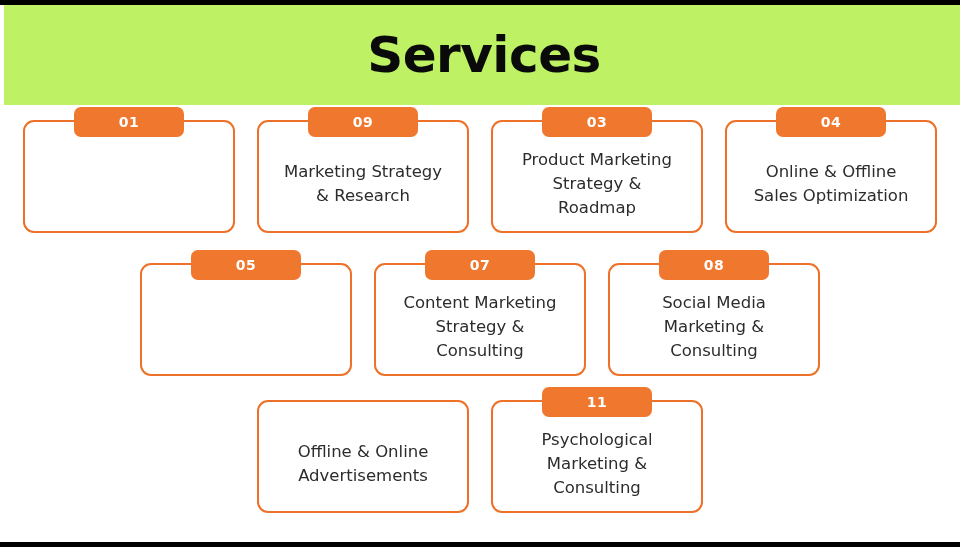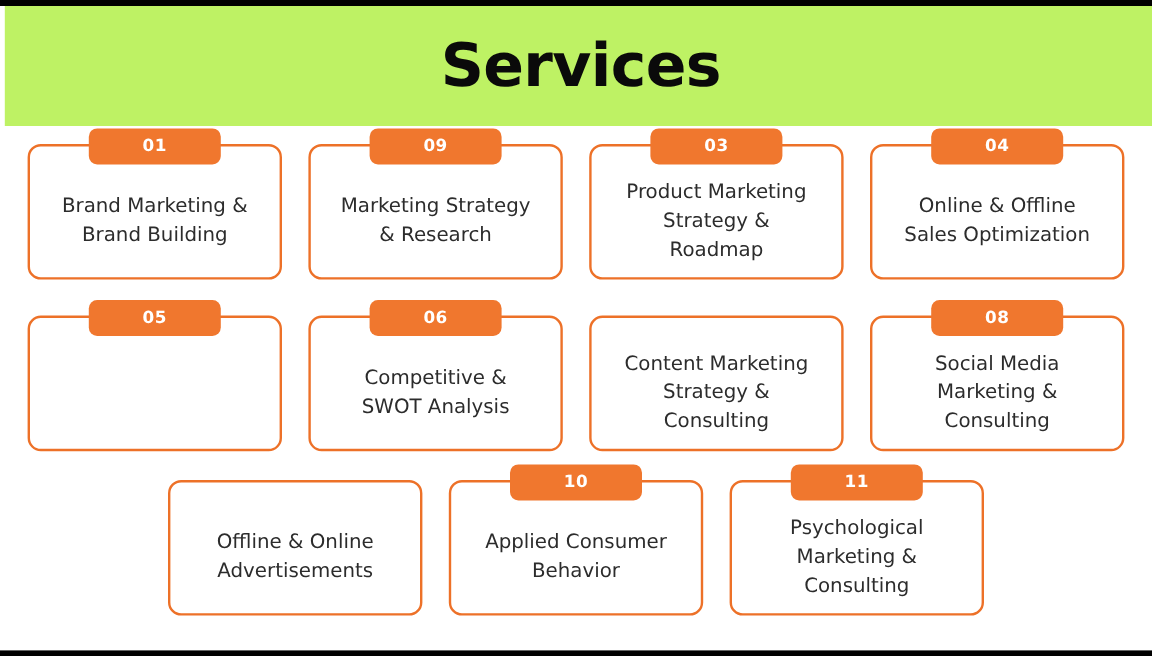--- a/index.html
+++ b/index.html
@@ -134,22 +134,20 @@
 
   <div class="header-band">
     <h1 class="header-title">Services</h1>
   </div>
 
   <div class="cards-area">
 
     <div class="card-row row-1">
       <div class="card">
         <div class="card-badge">01</div>
-        <span class="card-text">Brand Marketing &amp;
-Brand Building</span>
       </div>
       <div class="card">
         <div class="card-badge">09</div>
         <span class="card-text">Marketing Strategy
 &amp; Research</span>
       </div>
       <div class="card tall">
         <div class="card-badge">03</div>
         <span class="card-text">Product Marketing
 Strategy &amp;
@@ -159,49 +157,40 @@
         <div class="card-badge">04</div>
         <span class="card-text">Online &amp; Offline
 Sales Optimization</span>
       </div>
     </div>
 
     <div class="card-row row-2">
       <div class="card">
         <div class="card-badge">05</div>
       </div>
-      <div class="card">
-        <div class="card-badge">06</div>
-        <span class="card-text">Competitive &amp;
-SWOT Analysis</span>
-      </div>
-      <div class="card tall">
+      <div class="card tall">
+        <div class="card-badge">07</div>
         <span class="card-text">Content Marketing
 Strategy &amp;
 Consulting</span>
       </div>
       <div class="card tall">
         <div class="card-badge">08</div>
         <span class="card-text">Social Media
 Marketing &amp;
 Consulting</span>
       </div>
     </div>
 
     <div class="card-row row-3">
       <div class="card tall">
         <span class="card-text">Offline &amp; Online
 Advertisements</span>
       </div>
       <div class="card tall">
-        <div class="card-badge">10</div>
-        <span class="card-text">Applied Consumer
-Behavior</span>
-      </div>
-      <div class="card tall">
         <div class="card-badge">11</div>
         <span class="card-text">Psychological
 Marketing &amp;
 Consulting</span>
       </div>
     </div>
 
   </div>
 
   <div class="edge-bar bottom"></div>

